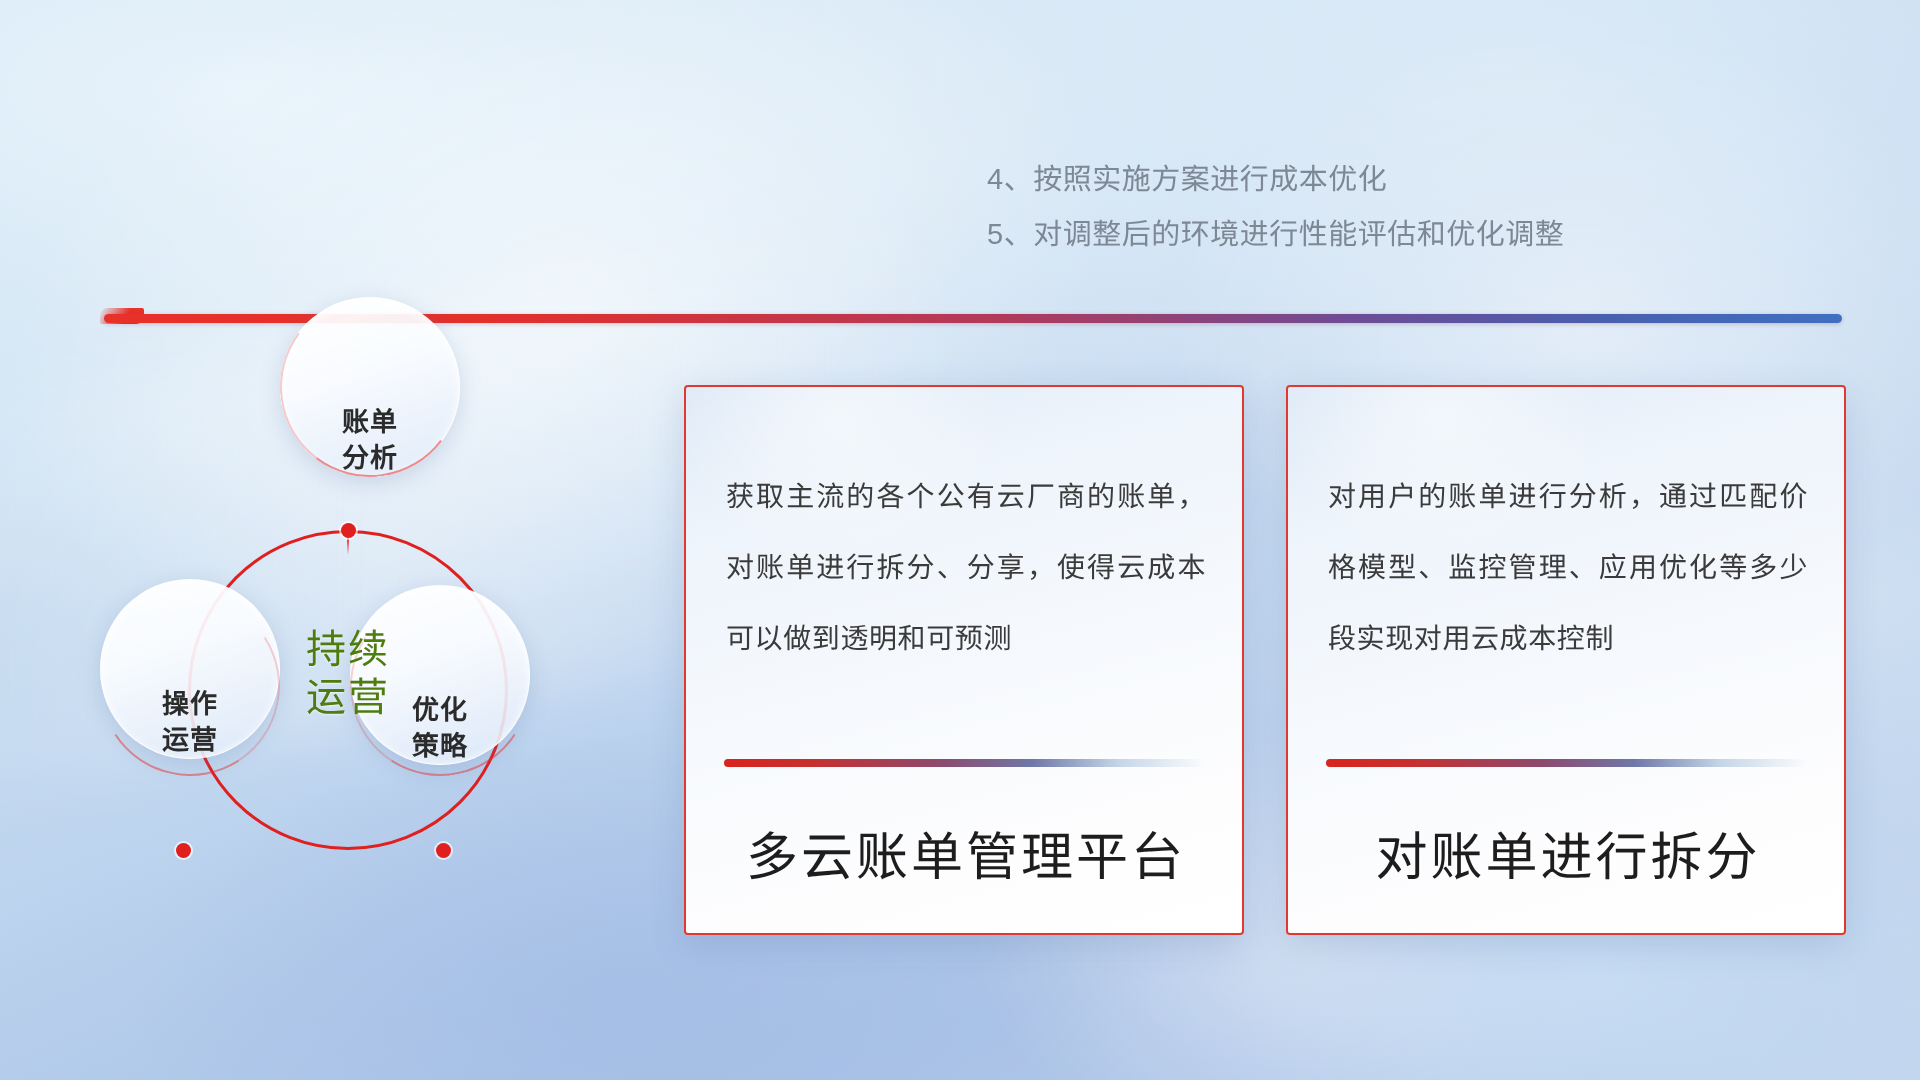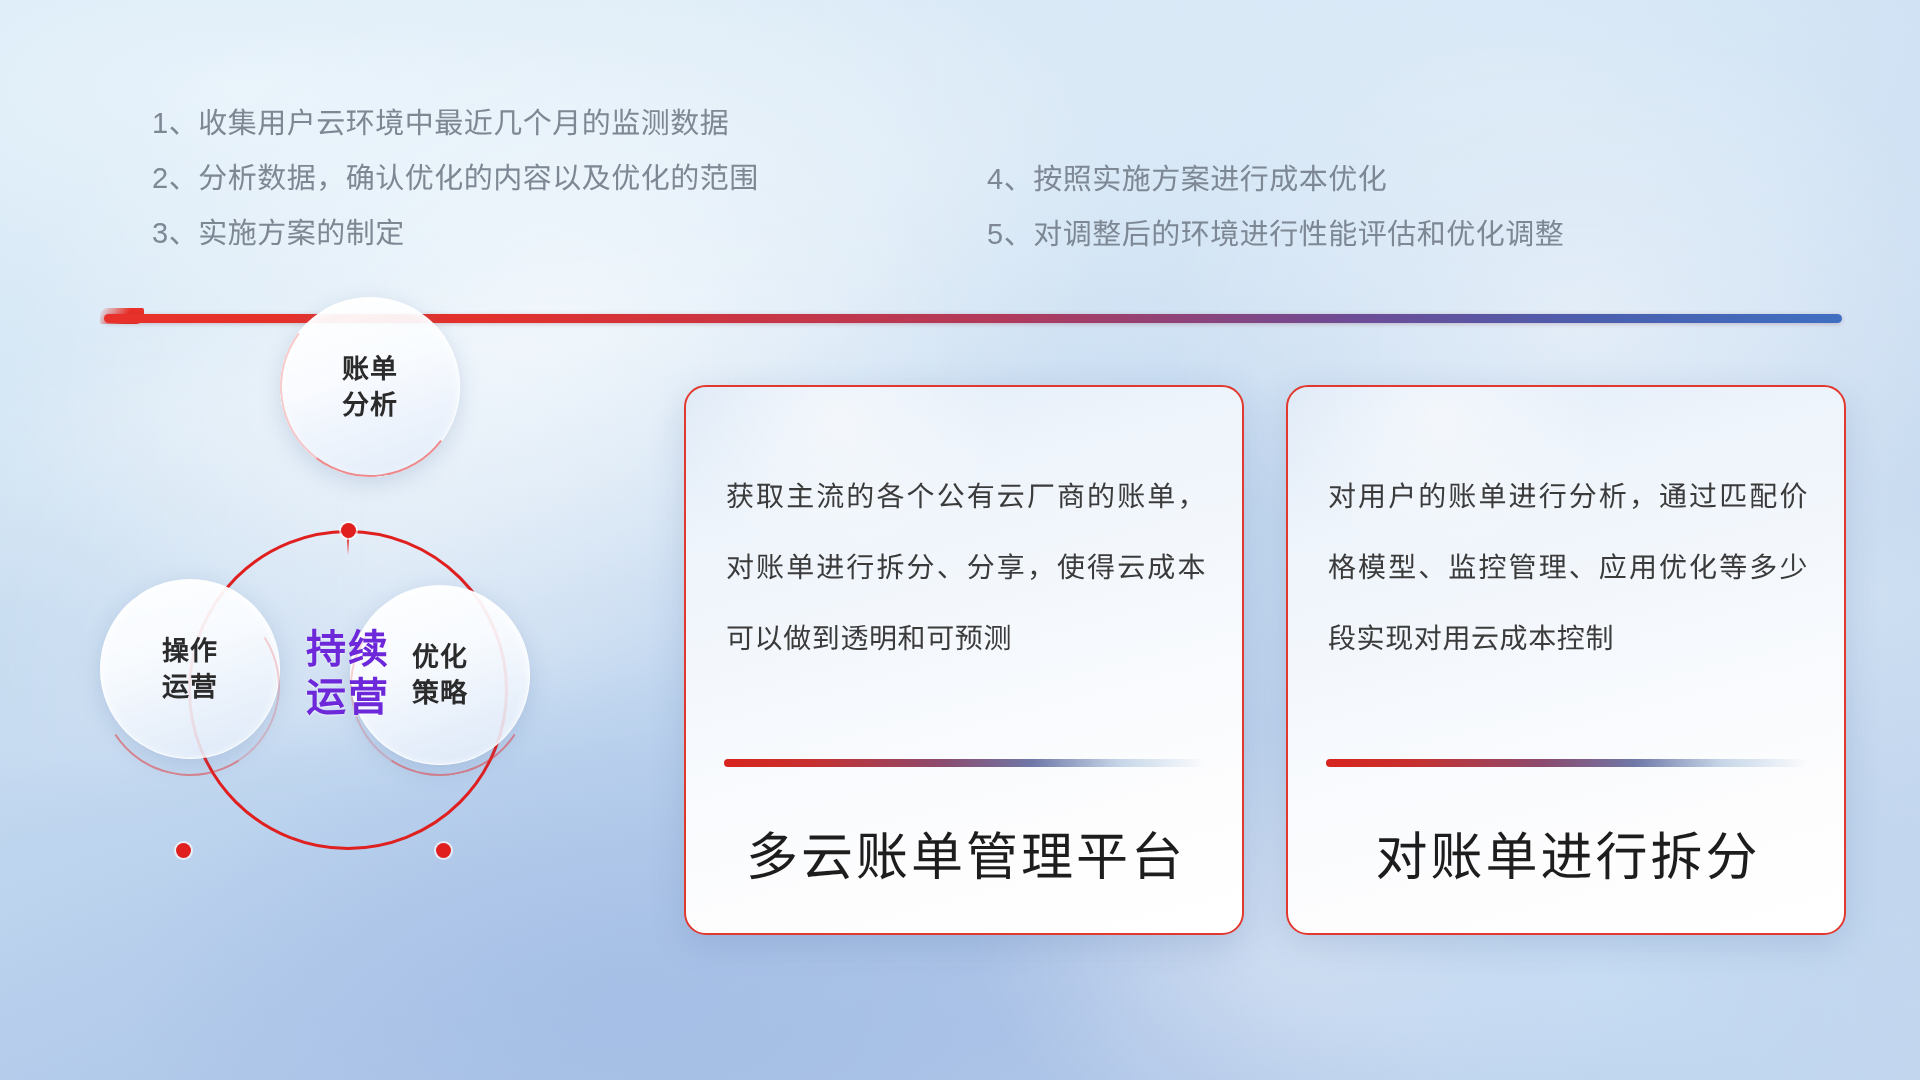--- a/index.html
+++ b/index.html
@@ -85,21 +85,21 @@
     left:93px;top:185px;width:320px;height:320px;
     border-color:#e01f1f;
     box-shadow:0 0 0 0 rgba(0,0,0,0);
   }
   .bubble{
     position:absolute;border-radius:50%;box-sizing:border-box;
     background:
       linear-gradient(160deg, rgba(255,255,255,.96) 0%, rgba(250,252,255,.92) 40%, rgba(222,233,248,.88) 100%);
     border:1.5px solid rgba(255,255,255,.9);
     box-shadow:0 6px 22px rgba(90,120,170,.22), inset 0 2px 8px rgba(255,255,255,.9);
-    display:flex;align-items:center;justify-content:center;
+    display:flex;align-items:flex-end;justify-content:center;
   }
   #bubble-top{left:185px;top:-48px;width:180px;height:180px;}
   #bubble-left{left:5px;top:234px;width:180px;height:180px;}
   #bubble-right{left:255px;top:240px;width:180px;height:180px;}
   .bubble-label{
     text-align:center;font-size:27px;font-weight:bold;color:#2b2b2b;
     line-height:36px;letter-spacing:1px;
   }
   .arc-accent{
     position:absolute;border-radius:50%;box-sizing:border-box;
@@ -120,28 +120,28 @@
     background:#e01f1f;box-shadow:0 0 0 2px rgba(255,255,255,.65);
   }
   #dot-top{left:246px;top:178px;}
   #dot-left{left:81px;top:498px;}
   #dot-right{left:341px;top:498px;}
   .dot-tail{position:absolute;width:2px;height:18px;
     background:linear-gradient(180deg,#e01f1f 0%,rgba(224,31,31,0) 100%);}
   #tail-top{left:252px;top:192px;}
   #center-label{
     position:absolute;left:148px;top:280px;width:210px;text-align:center;
-    color:#6d28d9;font-size:40px;font-weight:bold;line-height:48px;letter-spacing:2px;
+    color:#4d7c0f;font-size:40px;font-weight:normal;line-height:48px;letter-spacing:2px;
     text-shadow:0 1px 2px rgba(255,255,255,.6);
   }
 
   
   .card{
     position:absolute;top:385px;width:560px;height:550px;
-    border-radius:22px;
+    border-radius:4px;
     border:2px solid #e1392f;
     box-sizing:border-box;
     background:linear-gradient(165deg,#dfeaf7 0%,#eef4fb 22%,#f6f9fd 52%,#fdfdfe 78%,#ffffff 100%);
     box-shadow:0 10px 34px rgba(80,110,160,.20);
     overflow:hidden;
     padding-left:24px;
   }
   #card-1{left:684px;}
   #card-2{left:1286px;}
   .card-body{
@@ -170,25 +170,20 @@
   <div class="bg-base"></div>
   <div class="bg-sheen-1"></div>
   <div class="bg-sheen-2"></div>
   <div class="bg-sheen-3"></div>
   <div class="bg-sheen-4"></div>
   <div class="bg-streak"></div>
   <div class="bg-corner-glow"></div>
 </div>
 
 <div id="toplist">
-  <div class="list-col left">
-    <div class="list-item">1、收集用户云环境中最近几个月的监测数据</div>
-    <div class="list-item">2、分析数据，确认优化的内容以及优化的范围</div>
-    <div class="list-item">3、实施方案的制定</div>
-  </div>
   <div class="list-col right">
     <div class="list-item">4、按照实施方案进行成本优化</div>
     <div class="list-item">5、对调整后的环境进行性能评估和优化调整</div>
   </div>
 </div>
 
 <div id="divider-tip"></div>
 <div id="divider"></div>
 
 <div id="venn">

